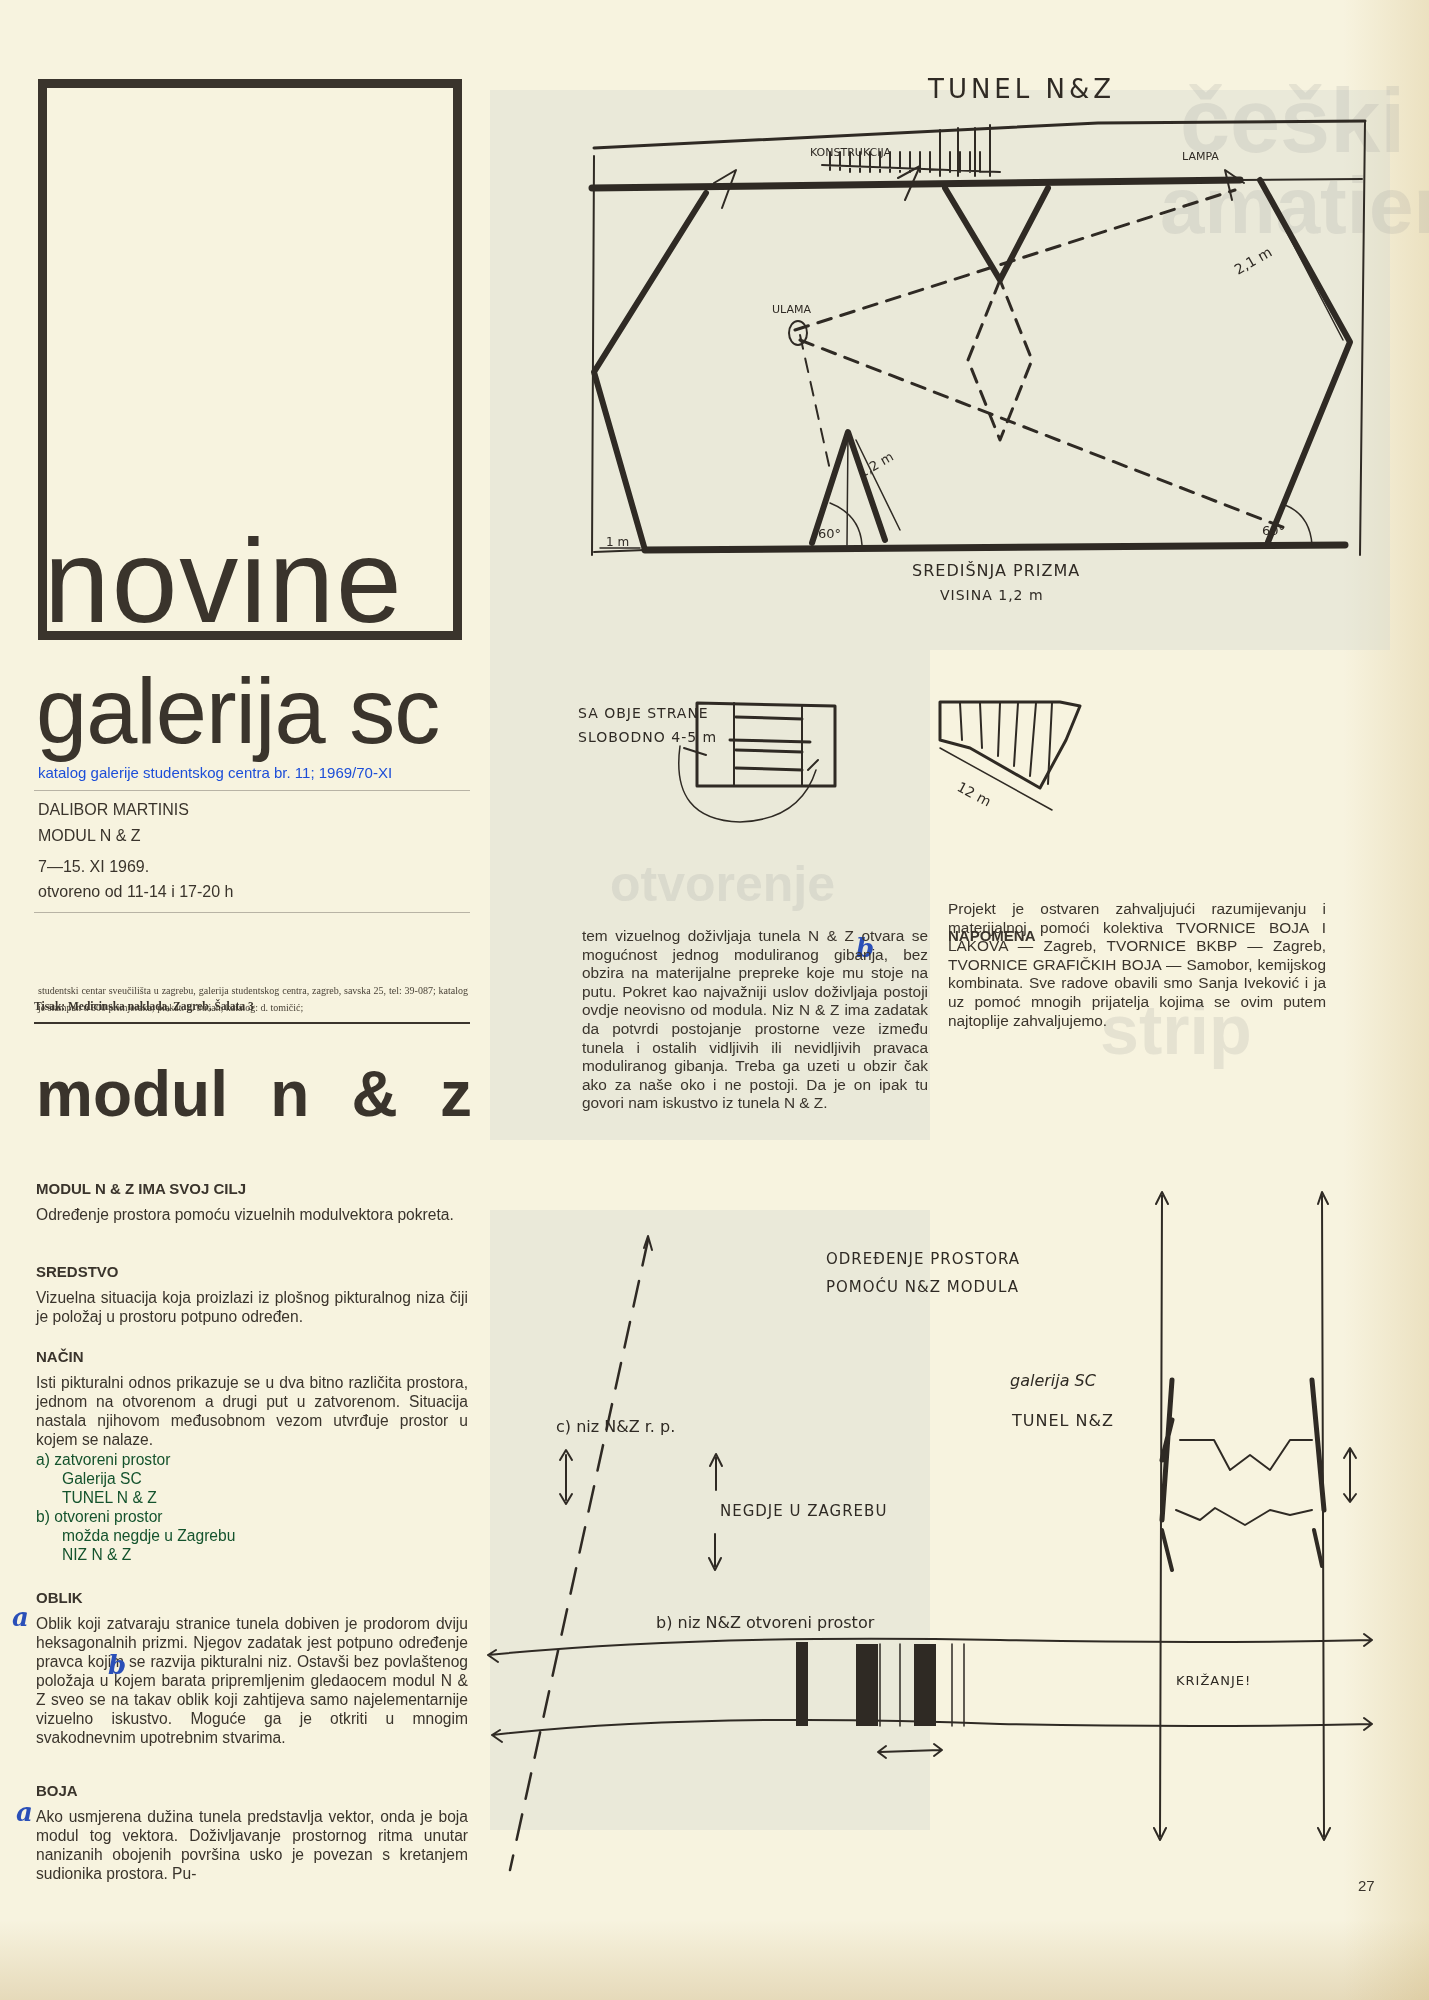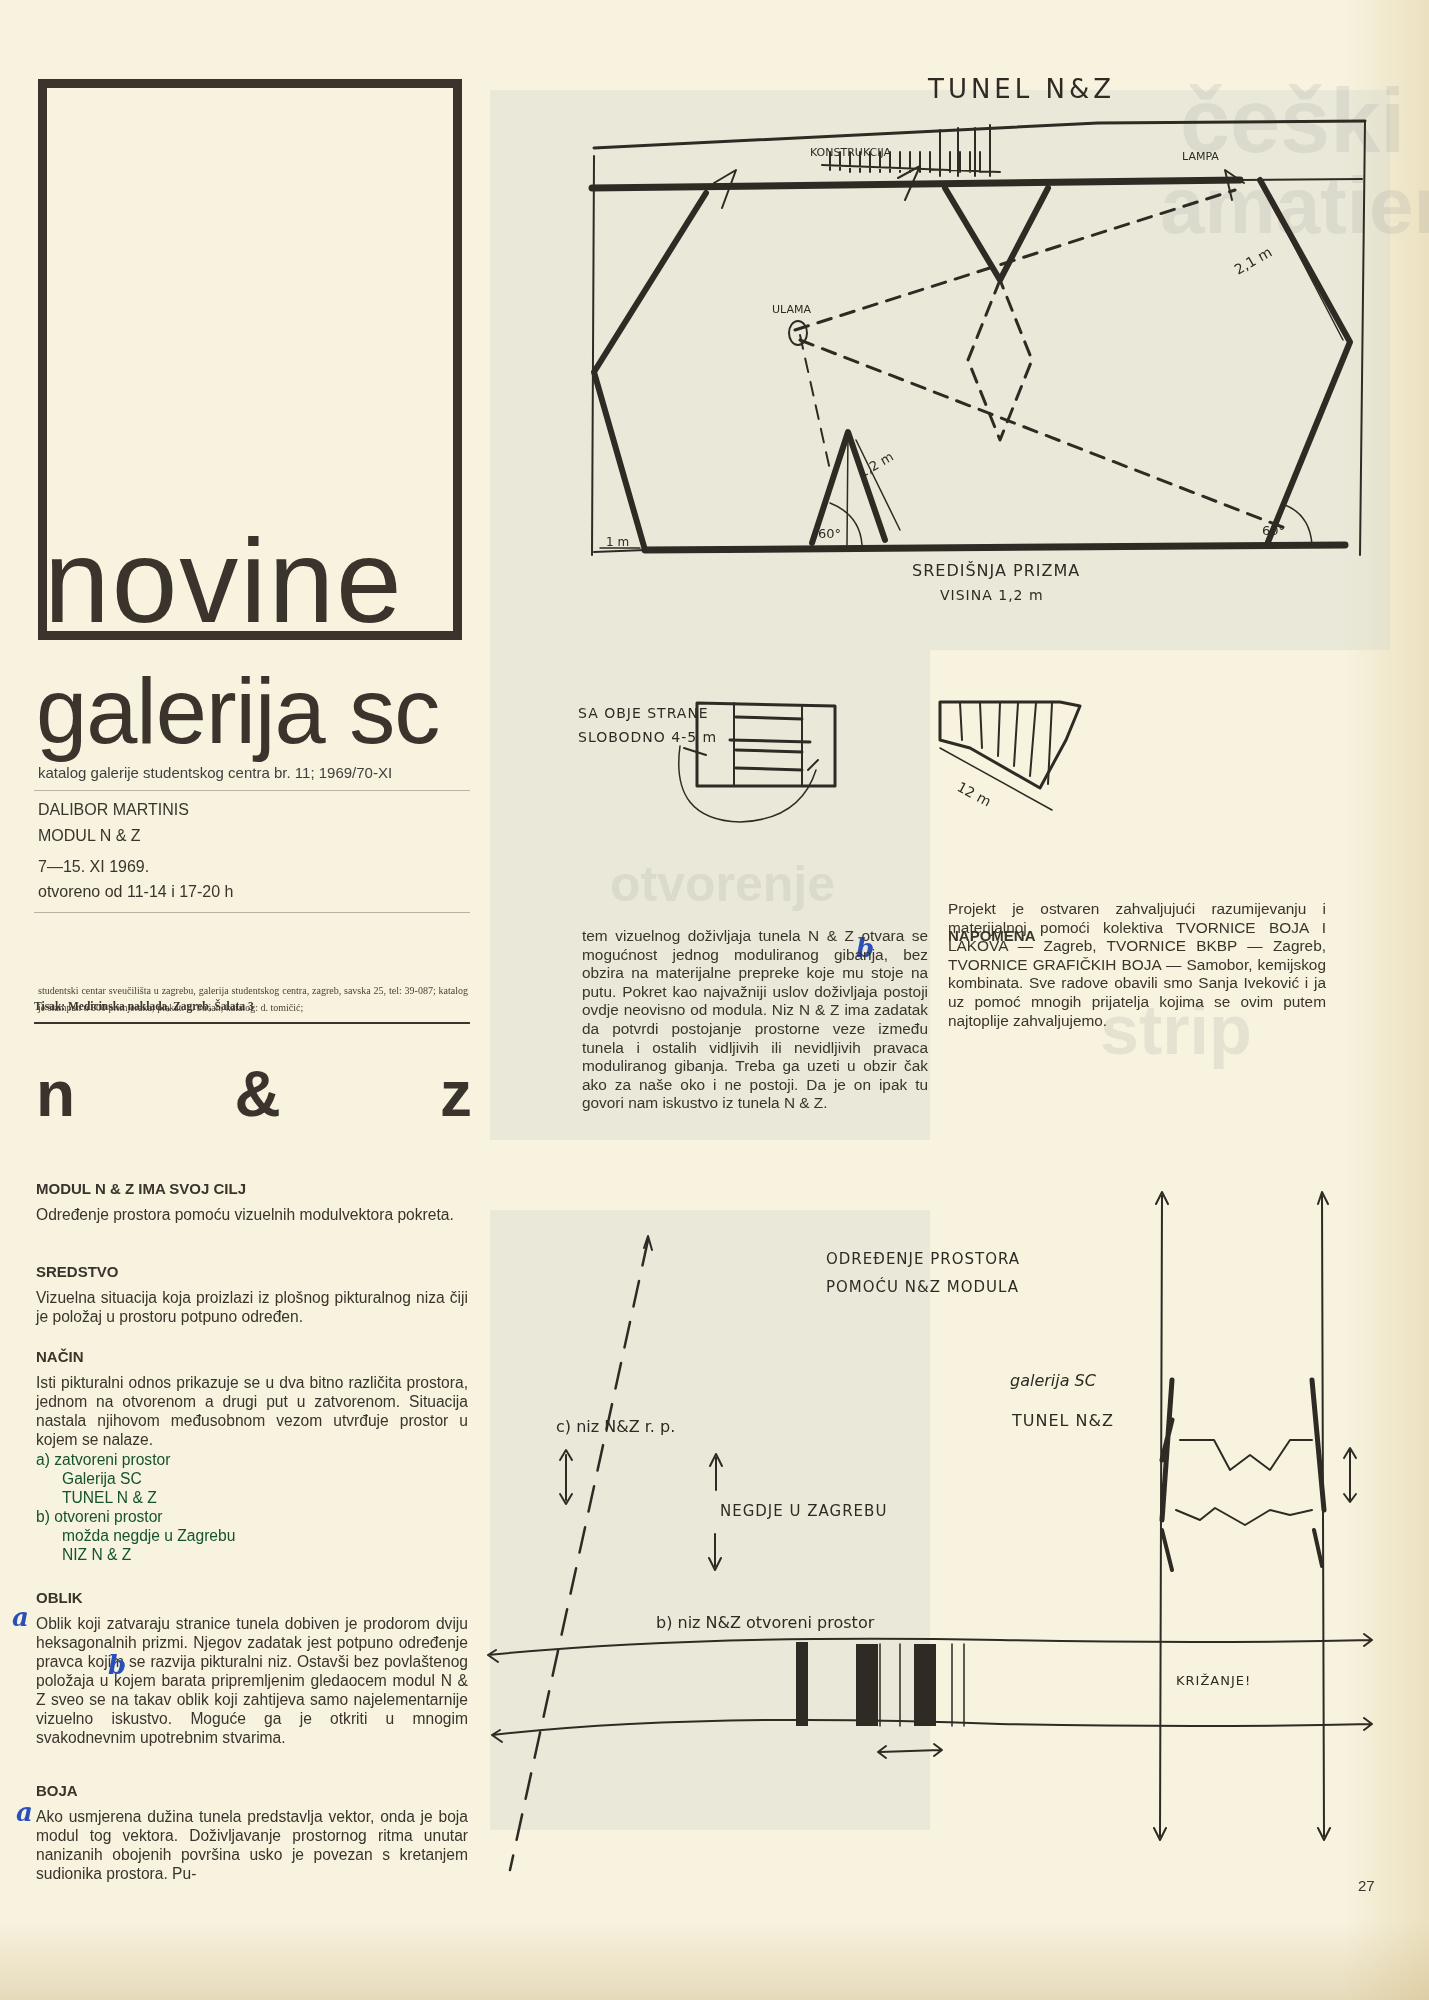--- a/index.html
+++ b/index.html
@@ -26,21 +26,21 @@
   }
   .masthead-novine {
     position: absolute; left: 44px; top: 522px; font-size: 118px; line-height: 1;
     letter-spacing: 2px; color: #3a342c;
   }
   .masthead-galerija {
     position: absolute; left: 36px; top: 665px; font-size: 92px; line-height: 1;
     color: #3a342c; letter-spacing: -1px;
   }
   .subtitle {
-    position: absolute; left: 38px; top: 764px; font-size: 15px; color: #404040;
+    position: absolute; left: 38px; top: 764px; font-size: 15px; color: #1d4ed8;
   }
   .rule { position: absolute; background: #b8b3a5; height: 1px; }
   .info-line { position: absolute; left: 38px; font-size: 16px; color: #3a342c; }
   .imprint {
     position: absolute; left: 38px; top: 982px; width: 430px;
     font-family: "Liberation Serif", serif; font-size: 10px; line-height: 17px;
     text-align: justify; color: #4a4338;
   }
   .tisak { position: absolute; left: 34px; top: 1000px; font-family: "Liberation Serif", serif; font-weight: bold; font-size: 11.5px; color: #3a342c; }
   .rule-dark { position: absolute; left: 34px; top: 1022px; width: 436px; height: 2px; background: #3a342c; }
@@ -97,20 +97,21 @@
 <div class="info-line" style="top:827px;">MODUL N &amp; Z</div>
 <div class="info-line" style="top:858px;">7—15. XI 1969.</div>
 <div class="info-line" style="top:883px;">otvoreno od 11-14 i 17-20 h</div>
 <div class="rule" style="left:34px;top:912px;width:436px;"></div>
 
 <div class="imprint">studentski centar sveučilišta u zagrebu, galerija studentskog centra, zagreb, savska 25, tel: 39-087; katalog je štampan u 500 primjeraka; plakat: b. bućan, katalog: d. tomičić;</div>
 <div class="tisak">Tisak: Medicinska naklada, Zagreb, Šalata 3</div>
 <div class="rule-dark"></div>
 
 <div class="title-modul">
+  <span>modul</span>
   <span>n</span>
   <span>&amp;</span>
   <span>z</span>
 </div>
 
 <div class="section-head" style="top:1180px;">MODUL N &amp; Z IMA SVOJ CILJ</div>
 <div class="body-text" style="top:1205px;">Određenje prostora pomoću vizuelnih modulvektora pokreta.</div>
 
 <div class="section-head" style="top:1263px;">SREDSTVO</div>
 <div class="body-text" style="top:1288px;">Vizuelna situacija koja proizlazi iz plošnog pikturalnog niza čiji je položaj u prostoru potpuno određen.</div>

